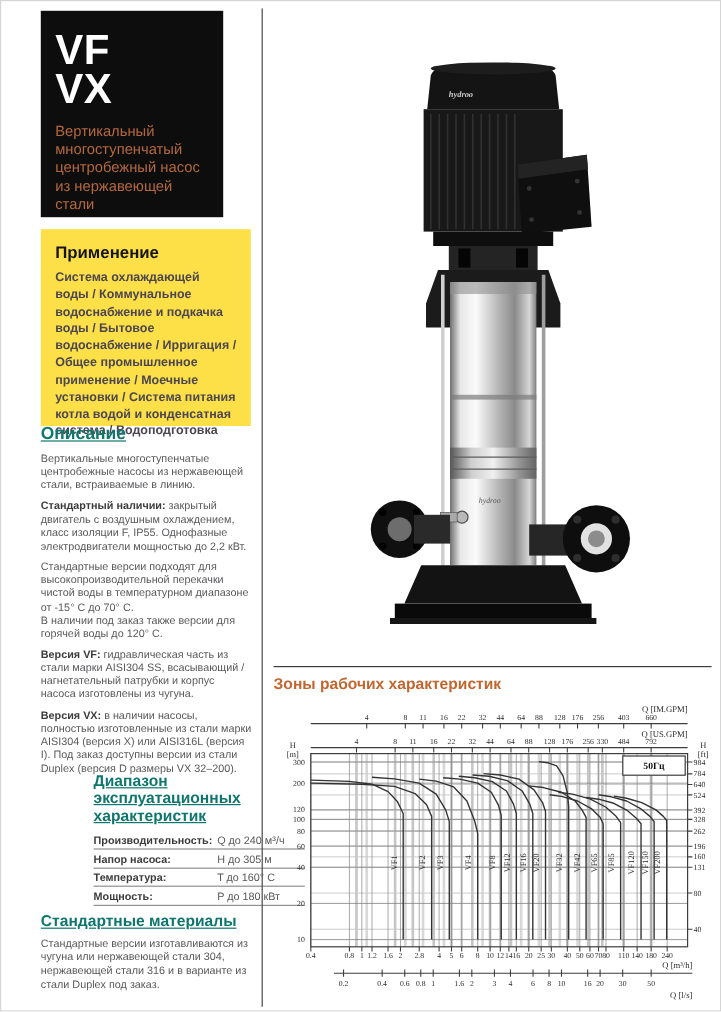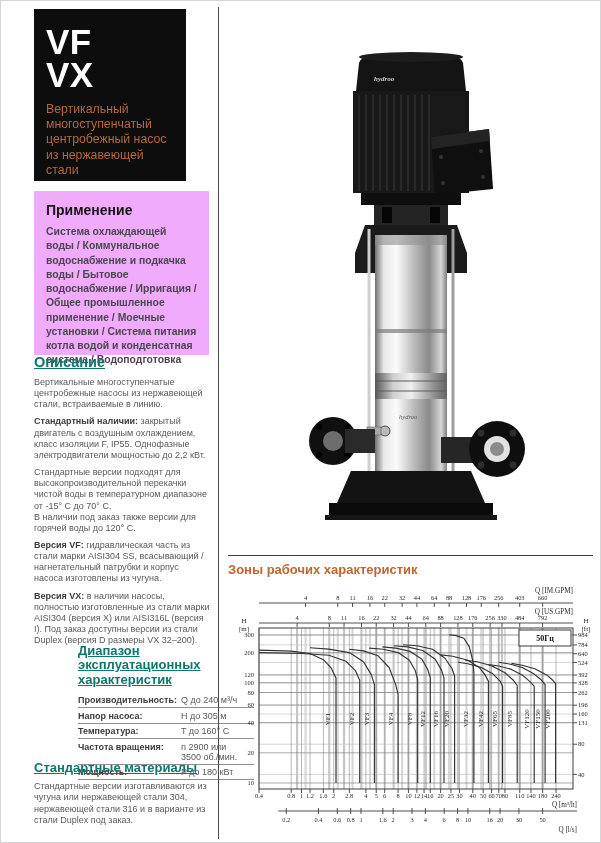--- a/index.html
+++ b/index.html
@@ -5,21 +5,21 @@
   html,body{margin:0;padding:0;background:#e9e9e9;}
   #page{position:relative;width:601px;height:843px;background:#ffffff;
         font-family:"Liberation Sans","DejaVu Sans",sans-serif;overflow:hidden;
         border:1px solid #d5d5d5;box-sizing:border-box;}
   
   #brand-box{position:absolute;left:33px;top:8px;width:152px;height:172px;
              background:#0d0d0d;box-sizing:border-box;padding:16px 12px;}
   .model-line{color:#ffffff;font-size:35px;font-weight:bold;line-height:.95;letter-spacing:.5px;}
   #brand-sub{margin-top:10px;color:#b4683c;font-size:12.3px;font-weight:normal;line-height:1.26;}
   #app-box{position:absolute;left:33px;top:190px;width:175px;height:164px;
-           background:#f0abfc;box-sizing:border-box;padding:11px 12px;}
+           background:#fde047;box-sizing:border-box;padding:11px 12px;}
   #app-title{color:#141414;font-size:14px;font-weight:bold;margin-bottom:7px;}
   #app-body{color:#4b4650;font-size:10.4px;font-weight:bold;line-height:1.37;}
   .sec{position:absolute;left:33px;width:176px;}
   .sec-h{color:#0f766e;font-size:14.5px;font-weight:bold;margin-bottom:6px;line-height:1.1;text-decoration:underline;}
   .sec-h.small{font-size:13px;}
   .para{color:#58595b;font-size:9px;line-height:1.24;margin-bottom:6px;white-space:pre-line;}
   .para .lead{font-weight:bold;color:#3c3c3e;}
   #range-table{width:100%;border-collapse:collapse;margin-top:2px;}
   #range-table td{font-size:9px;color:#58595b;padding:2.5px 0 2px 0;
                   border-bottom:.8px solid #8f8f8f;vertical-align:top;white-space:pre-line;}
@@ -67,25 +67,20 @@
             <td class="lbl">Производительность:</td>
             <td>Q до 240 м³/ч</td>
           </tr>
       <tr>
             <td class="lbl">Напор насоса:</td>
             <td>H до 305 м</td>
           </tr>
       <tr>
             <td class="lbl">Температура:</td>
             <td>T до 160° C</td>
-          </tr>
-      <tr>
-            <td class="lbl">Частота вращения:</td>
-            <td>n 2900 или
-3500 об./мин.</td>
           </tr>
       <tr>
             <td class="lbl">Мощность:</td>
             <td>P до 180 кВт</td>
           </tr>
     </tbody>
       </table>
   </div>
 
   <div class="sec" style="top:760px;">

